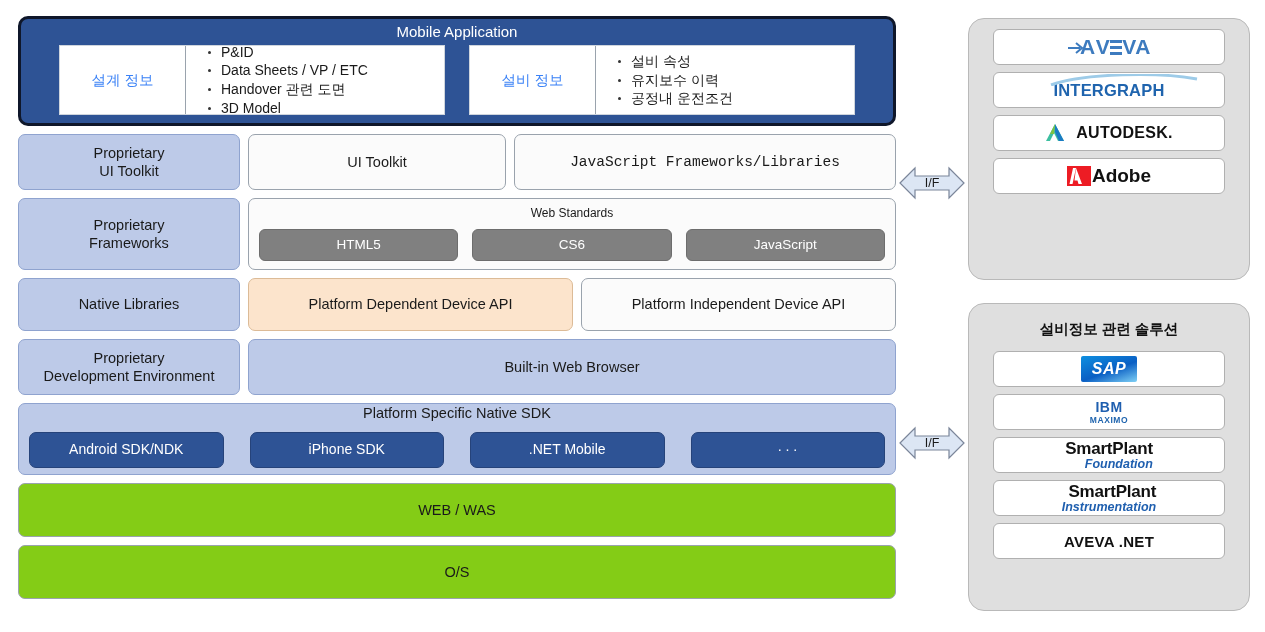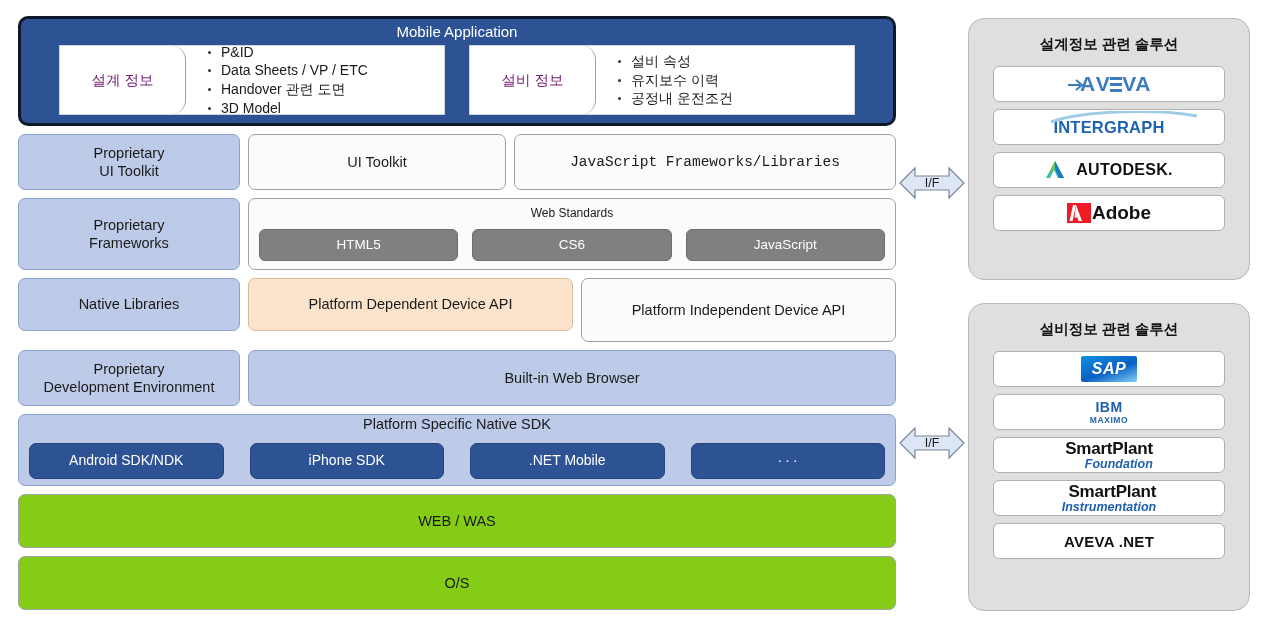--- a/index.html
+++ b/index.html
@@ -46,23 +46,22 @@
     position:absolute;left:0;right:0;top:26px;bottom:8px;
     display:flex;gap:24px;padding:0 38px;box-sizing:border-box;
   }
   .info-card{
     flex:1;display:flex;background:#ffffff;border:1px solid #cfd5dd;
     box-sizing:border-box;
   }
   .info-card .lbl{
     width:125px;flex:0 0 125px;
     display:flex;align-items:center;justify-content:center;
-    font-size:14.5px;color:#701a75;
+    font-size:14.5px;color:#3b82f6;
     border-right:1px solid #9aa3ad;
-    border-radius:14px;
   }
   .info-card ul{
     margin:0;padding:4px 0 4px 22px;list-style:none;
     display:flex;flex-direction:column;justify-content:center;flex:1;
   }
   .info-card li{
     font-size:14px;color:#1a1a1a;line-height:1.33;position:relative;padding-left:13px;
   }
   .info-card li:before{
     content:"";position:absolute;left:0;top:8px;
@@ -200,21 +199,21 @@
           <div class="bx c-chipgray">HTML5</div>
           <div class="bx c-chipgray">CS6</div>
           <div class="bx c-chipgray">JavaScript</div>
         </div>
       </div>
     </div>
 
     <div class="row">
       <div class="bx c-lblue left-col" style="height:53px;">Native Libraries</div>
       <div class="bx c-peach" style="flex:0 0 325px;height:53px;">Platform Dependent Device API</div>
-      <div class="bx c-white" style="flex:1;height:64px;">Platform Independent Device API</div>
+      <div class="bx c-white" style="flex:1;height:53px;">Platform Independent Device API</div>
     </div>
 
     <div class="row">
       <div class="bx c-lblue left-col" style="height:56px;white-space:pre-line;">Proprietary
 Development Environment</div>
       <div class="bx c-lblue" style="flex:1;height:56px;">Built-in Web Browser</div>
     </div>
 
     <div class="row">
       <div class="bx c-lblue sdk-group" style="flex:1;height:72px;">
@@ -246,21 +245,20 @@
   </div>
 
   <div class="ifarrow" style="left:899px;top:417px;">
     <svg viewBox="0 0 66 52">
       <polygon points="1,26 16,11 16,19 50,19 50,11 65,26 50,41 50,33 16,33 16,41" fill="#DCE6F4" stroke="#7b869a" stroke-width="1.2"></polygon>
     </svg>
     <span>I/F</span>
   </div>
 
   <div class="panel" style="left:968px;top:18px;width:282px;height:262px;">
-    <div class="panel-title">설계정보 관련 솔루션</div>
 
     <div class="logo-box">
       <span class="lg-aveva">
         <svg width="16" height="20" viewBox="0 0 16 20">
           <path d="M1 11 L13 11 M9 6 L15 11 L9 16" stroke="#3D7BBF" stroke-width="2" fill="none"></path>
         </svg>
         <span style="margin-left:-3px;">A</span>V<span style="display:inline-block;position:relative;width:12px;">
           <span style="position:absolute;left:0;top:-7px;width:12px;height:3px;background:#3D7BBF;"></span>
           <span style="position:absolute;left:0;top:-1px;width:12px;height:3px;background:#3D7BBF;"></span>
           <span style="position:absolute;left:0;top:5px;width:12px;height:3px;background:#3D7BBF;"></span>

